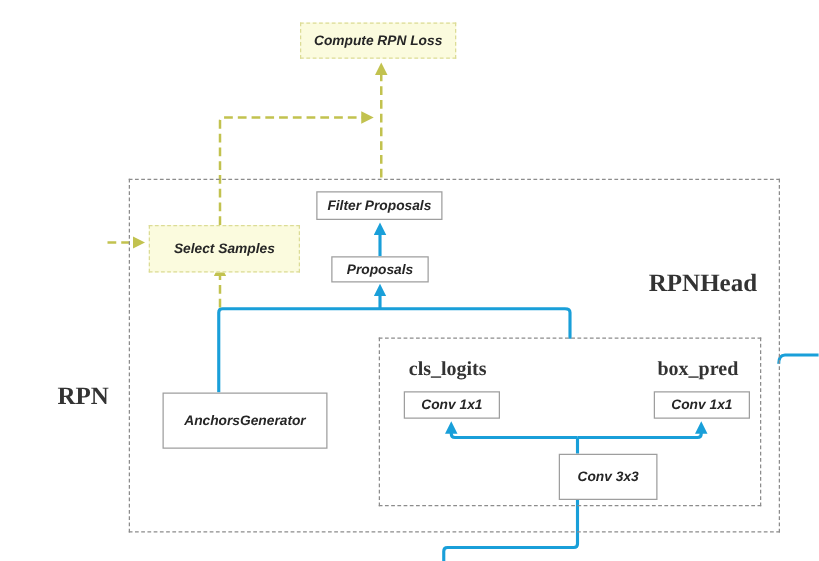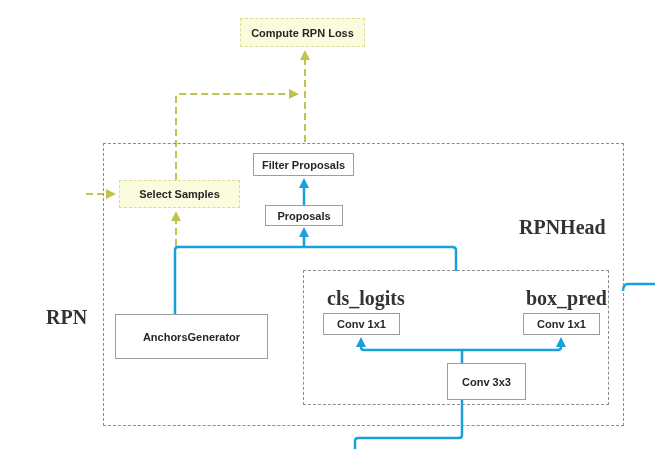--- a/index.html
+++ b/index.html
@@ -15,37 +15,37 @@
   body{
     width:655px;height:449px;position:relative;background:#ffffff;
     font-family:"Liberation Sans", sans-serif;overflow:hidden;
   }
   .stage{position:absolute;inset:0;width:655px;height:449px;}
   .edges{position:absolute;left:0;top:0;width:655px;height:449px;pointer-events:none;}
   .node{
     position:absolute;display:flex;align-items:center;justify-content:center;
     box-sizing:border-box;font-size:11px;font-weight:700;color:var(--c-text);
     background:#ffffff;border:1px solid var(--c-gray-border);text-align:center;
-    white-space:nowrap;z-index:3;
+    white-space:nowrap;z-index:3;font-style:italic;
   }
   .node.yellow{
     background:var(--c-yellow-fill);
     border:1.5px dashed var(--c-yellow-border);
   }
   .container-box{
     position:absolute;box-sizing:border-box;
     border:1.6px dashed var(--c-container-border);
     background:transparent;z-index:1;
   }
   .big-label{
     position:absolute;font-family:"Liberation Serif","DejaVu Serif",serif;
     font-weight:700;color:#333333;z-index:2;white-space:nowrap;
   }
   .big-label.size-l{font-size:20px;}
-  .big-label.size-m{font-size:20px;}
+  .big-label.size-m{font-size:16px;}
 </style>
 </head>
 <body>
 
 <div class="stage">
 
   <div class="container-box" style="left:103px;top:143px;width:521px;height:283px;"></div>
   <div class="container-box" style="left:303px;top:270px;width:306px;height:135px;"></div>
 
   <div class="big-label size-l" style="left:46px;top:306px;text-align:center;">RPN</div>
@@ -78,26 +78,26 @@
       <path d="M86 194 L108 194" marker-end="url(#arrow-olive)"></path>
       <path d="M176 246 L176 219" marker-end="url(#arrow-olive)"></path>
       <path d="M176 180 L176 97 Q176 94 179 94 L291 94" marker-end="url(#arrow-olive)"></path>
       <path d="M305 142 L305 58" marker-end="url(#arrow-olive)"></path>
     </g>
   </svg>
 
   <div class="node yellow" style="left:240px;top:18px;width:125px;height:29px;">Compute RPN Loss</div>
 
 
-  <div class="node yellow" style="left:119px;top:180px;width:121px;height:28px;">Select Samples</div>
+  <div class="node yellow" style="left:119px;top:180px;width:121px;height:38px;">Select Samples</div>
 
   <div class="node" style="left:253px;top:153px;width:101px;height:23px;">Filter Proposals</div>
 
   <div class="node" style="left:265px;top:205px;width:78px;height:21px;">Proposals</div>
 
-  <div class="node" style="left:115px;top:314px;width:153px;height:45px;">AnchorsGenerator</div>
+  <div class="node" style="left:130px;top:314px;width:132px;height:45px;">AnchorsGenerator</div>
 
   <div class="node" style="left:323px;top:313px;width:77px;height:22px;">Conv 1x1</div>
 
   <div class="node" style="left:523px;top:313px;width:77px;height:22px;">Conv 1x1</div>
 
   <div class="node" style="left:447px;top:363px;width:79px;height:37px;">Conv 3x3</div>
 </div>
 
 </body></html>

